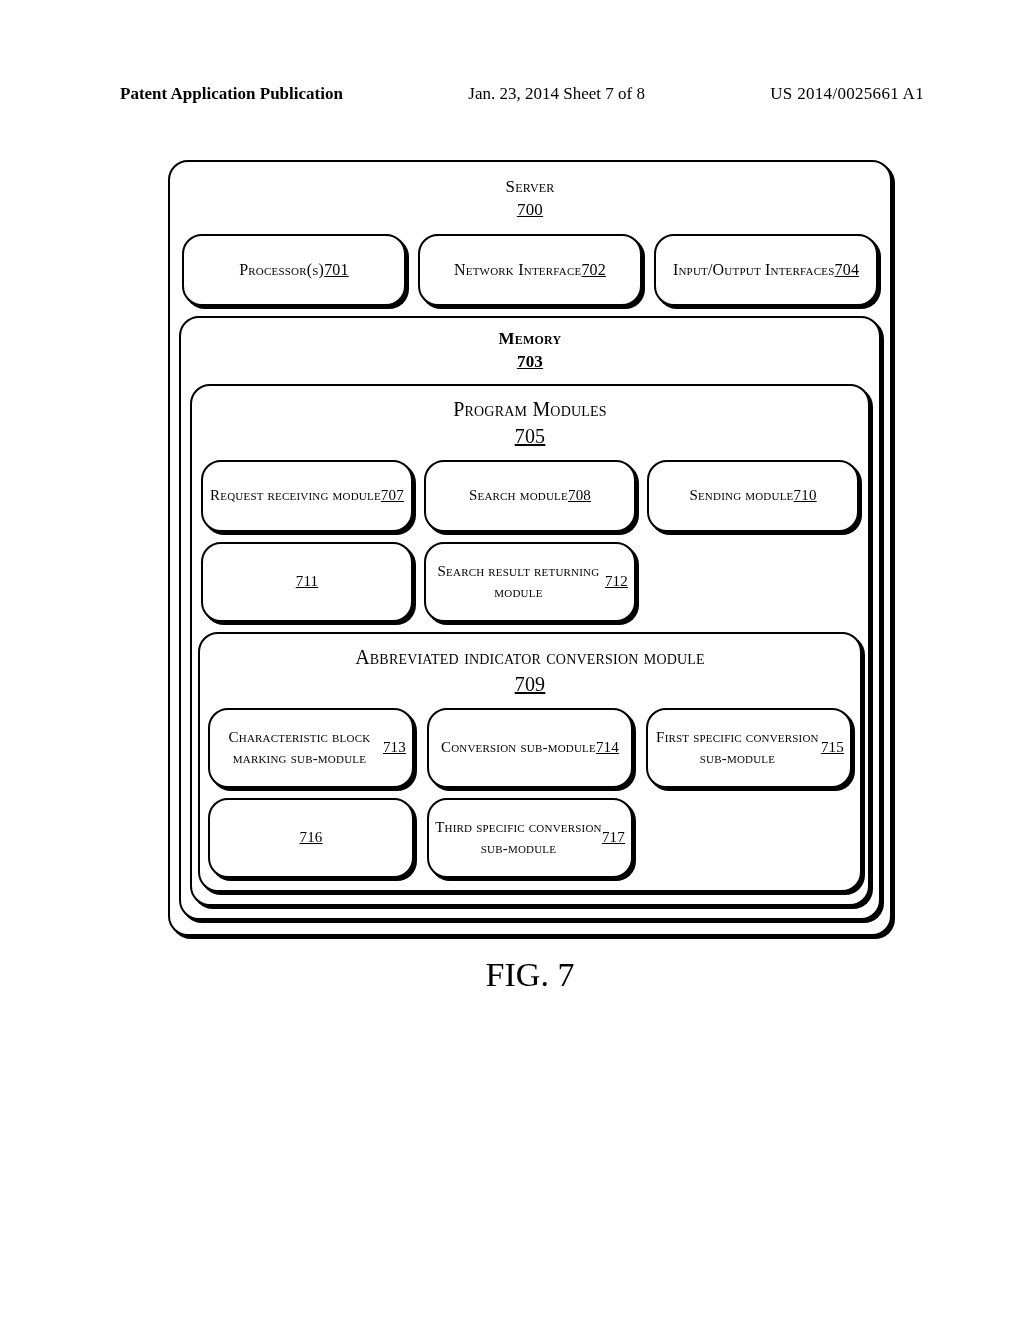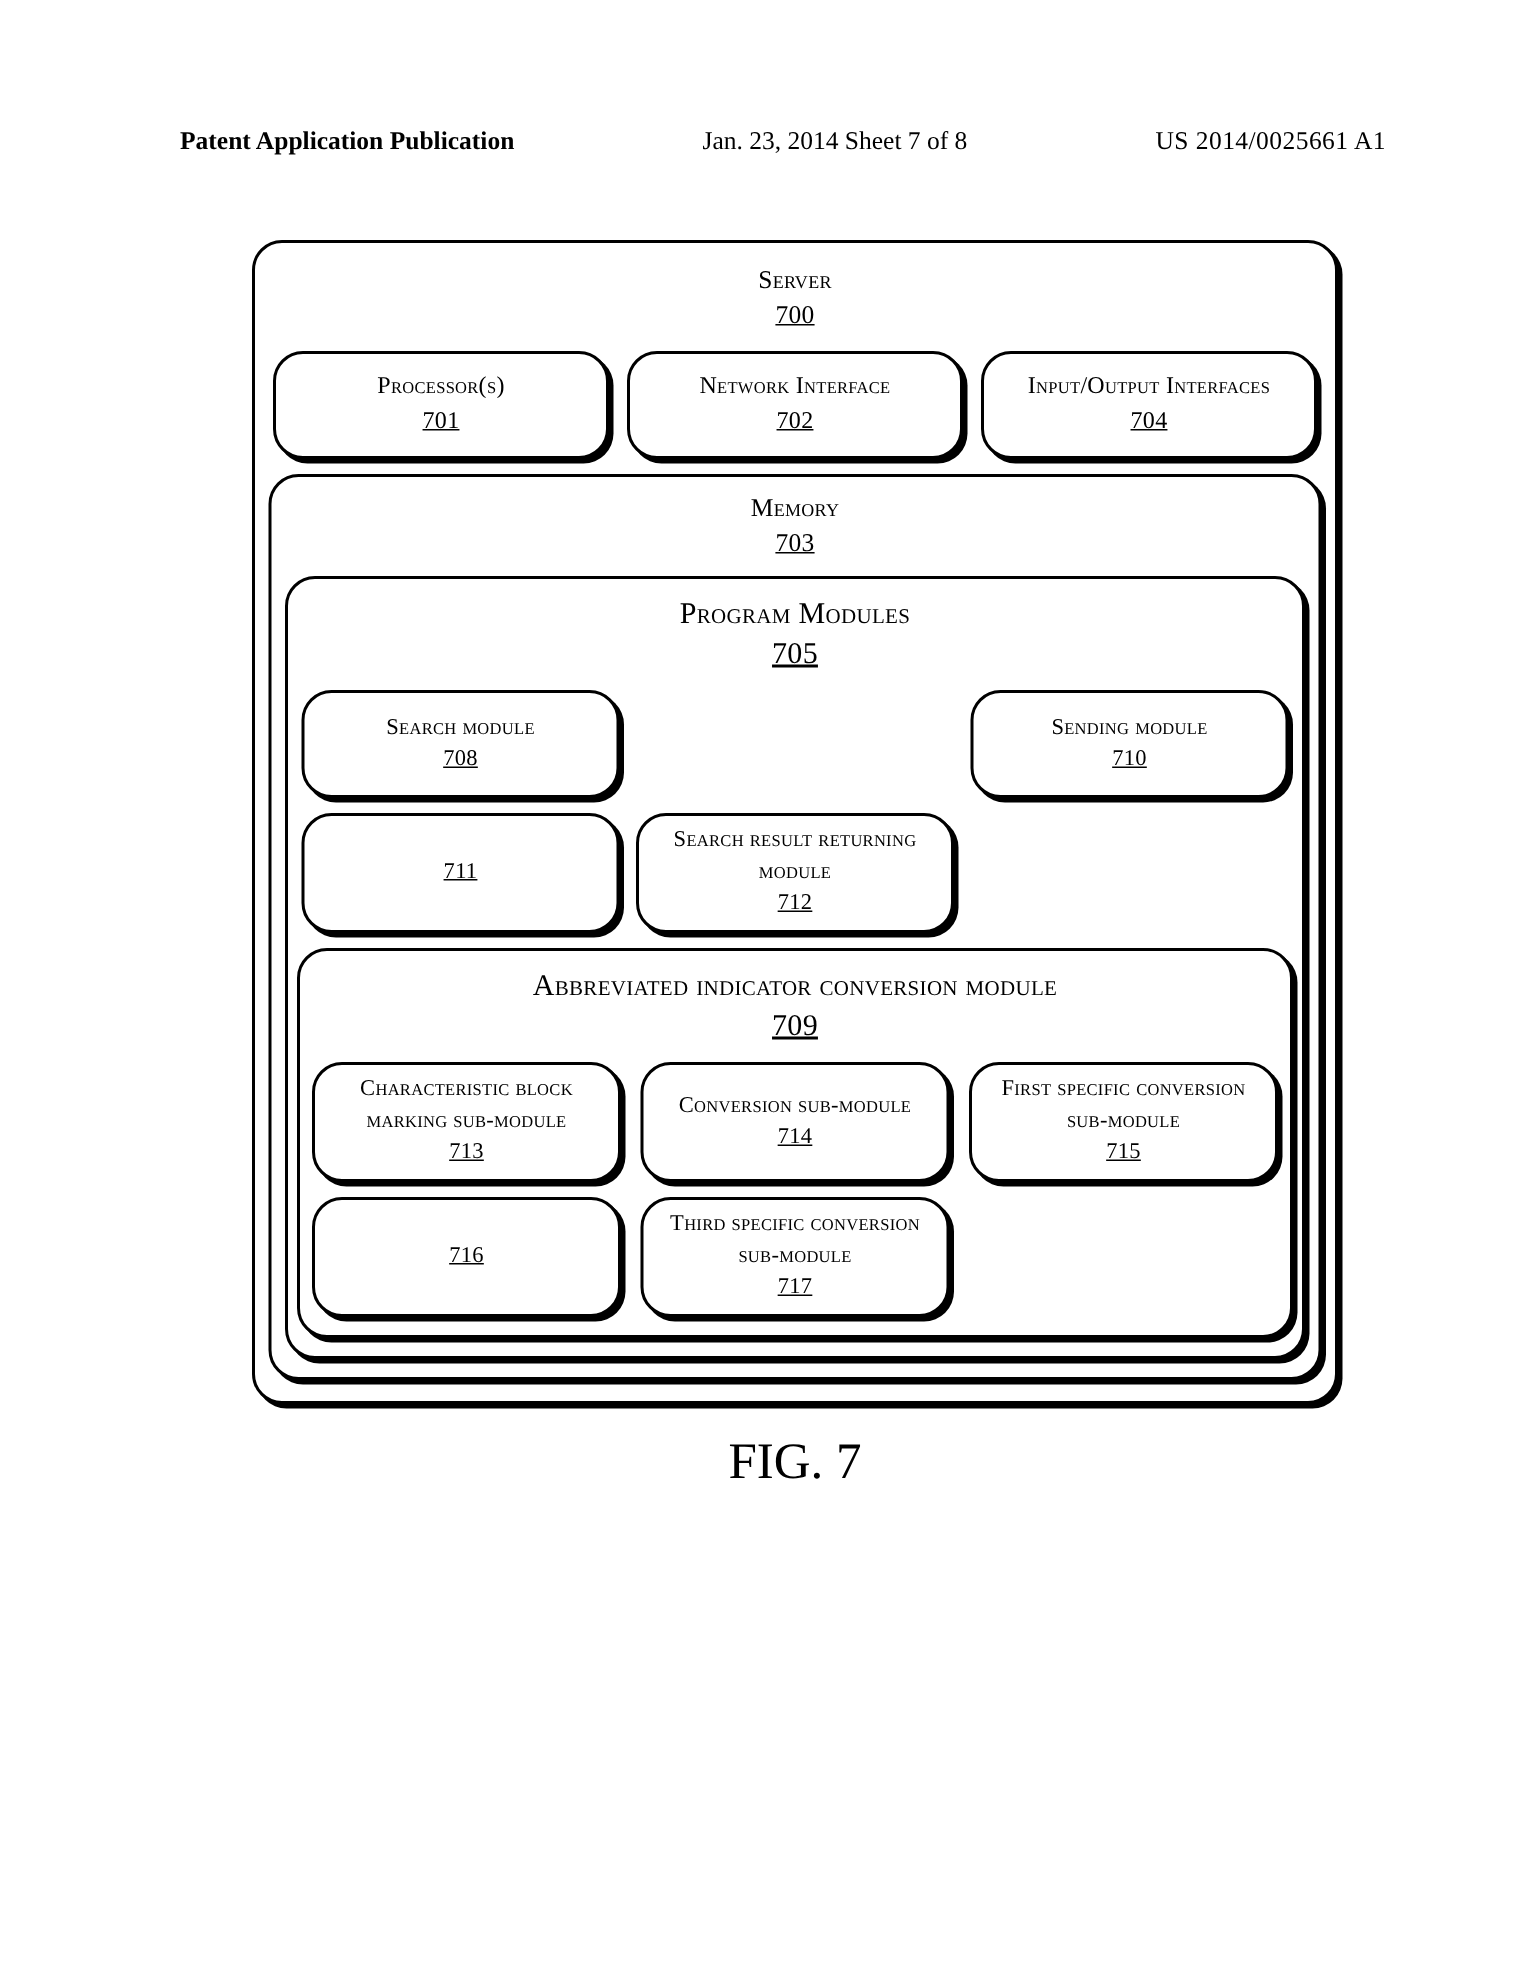--- a/index.html
+++ b/index.html
@@ -42,21 +42,21 @@
     border-radius: 20px;
     box-shadow: 3px 3px 0 0 #000;
     background: #fff;
     box-sizing: border-box;
     text-align: center;
     font-variant: small-caps;
     letter-spacing: 0.2px;
     font-size: 16px;
     line-height: 1.4;
     display: flex;
-    flex-direction: column;
+    flex-direction: row;
     align-items: center;
     justify-content: center;
     padding: 6px 6px;
   }
   .box .num {
     text-decoration: underline;
     font-variant: normal;
   }
 
   .server {
@@ -94,20 +94,21 @@
     flex-direction: column;
     align-items: center;
     gap: 10px;
   }
   .memory-title {
     font-variant: small-caps;
     font-size: 17px;
     text-align: center;
     line-height: 1.35;
     margin-top: 2px;
+    font-weight: bold;
   }
 
   .programs {
     width: 680px;
     padding: 8px 0 12px 0;
     display: flex;
     flex-direction: column;
     align-items: center;
     gap: 10px;
   }
@@ -220,20 +221,24 @@
         </div>
 
         <div class="box programs">
           <div class="programs-title">
             <span>Program Modules</span><br>
             <span class="num">705</span>
           </div>
 
           <div class="row3b">
             <div class="box">
+              <span>Request receiving module</span>
+              <span class="num">707</span>
+            </div>
+            <div class="box">
               <span>Search module</span>
               <span class="num">708</span>
             </div>
             <div class="box">
               <span>Sending module</span>
               <span class="num">710</span>
             </div>
           </div>
 
           <div class="row3b">

